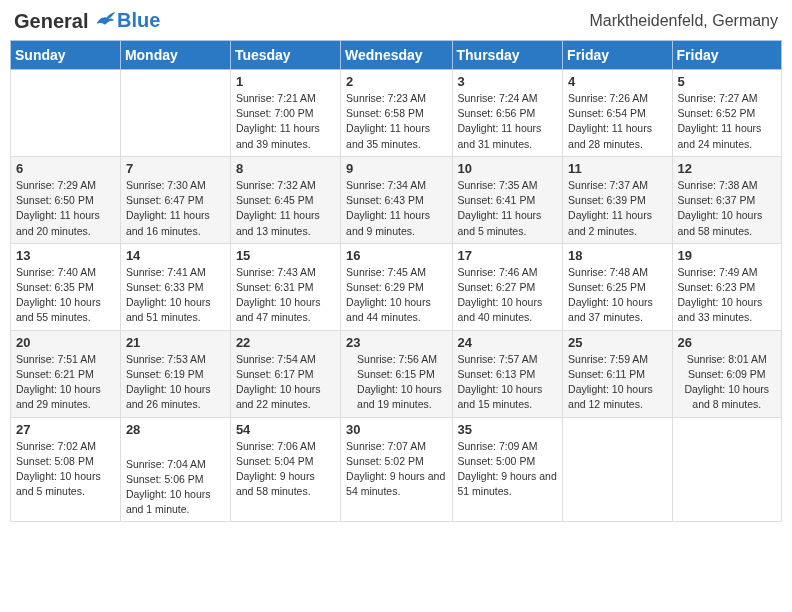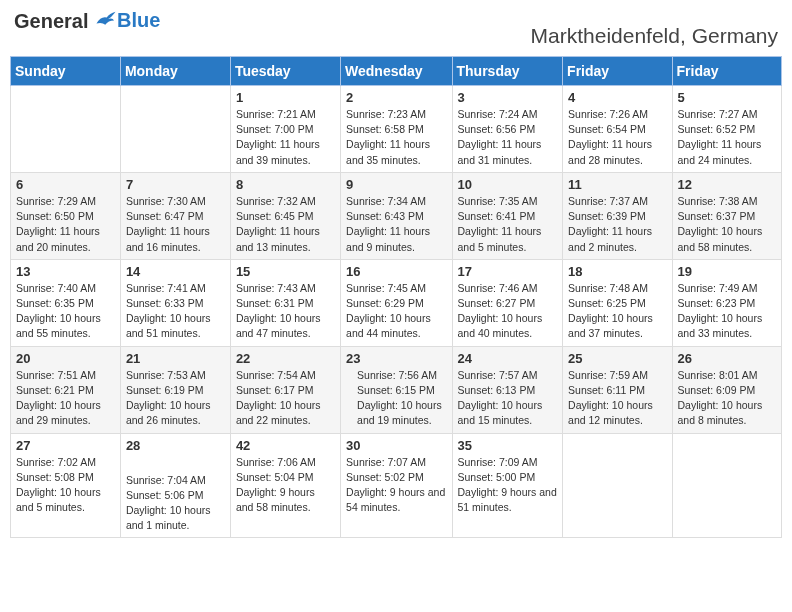--- a/index.html
+++ b/index.html
@@ -45,23 +45,23 @@
     .title-block {
       text-align: right;
     }
     .month-title {
       font-size: 32px;
       font-weight: bold;
       color: #222;
       line-height: 1.1;
     }
     .location-title {
-      font-size: 21px;
+      font-size: 16px;
       color: #444;
-      margin-top: 14px;
+      margin-top: 2px;
     }
     .calendar {
       width: 100%;
       border-collapse: collapse;
       border: 1px solid #ccc;
     }
     .calendar th {
       background-color: #2979c4;
       color: #fff;
       font-size: 14px;
@@ -288,40 +288,40 @@
 Daylight: 10 hours and 15 minutes.</div>
         </td>
         <td>
           <span class="day-num">25</span>
           <div class="day-info" style="white-space: pre-line;">Sunrise: 7:59 AM
 Sunset: 6:11 PM
 Daylight: 10 hours and 12 minutes.</div>
         </td>
         <td>
           <span class="day-num">26</span>
-          <div class="day-info" style="white-space: pre-line;">Sunrise: 8:01 AM
+          <div class="day-info" style="white-space: pre-line; text-align: center;">Sunrise: 8:01 AM
 Sunset: 6:09 PM
 Daylight: 10 hours and 8 minutes.</div>
         </td>
       </tr>
       <tr>
         <td>
           <span class="day-num">27</span>
           <div class="day-info" style="white-space: pre-line;">Sunrise: 7:02 AM
 Sunset: 5:08 PM
 Daylight: 10 hours and 5 minutes.</div>
         </td>
         <td>
           <span class="day-num">28</span>
           <div class="day-info" style="white-space: pre-line; margin-top: 20px;">Sunrise: 7:04 AM
 Sunset: 5:06 PM
 Daylight: 10 hours and 1 minute.</div>
         </td>
         <td>
-          <span class="day-num">42</span>
+          <span class="day-num">54</span>
           <div class="day-info" style="white-space: pre-line;">Sunrise: 7:06 AM
 Sunset: 5:04 PM
 Daylight: 9 hours and 58 minutes.</div>
         </td>
         <td>
           <span class="day-num">30</span>
           <div class="day-info" style="white-space: pre-line;">Sunrise: 7:07 AM
 Sunset: 5:02 PM
 Daylight: 9 hours and 54 minutes.</div>
         </td>

